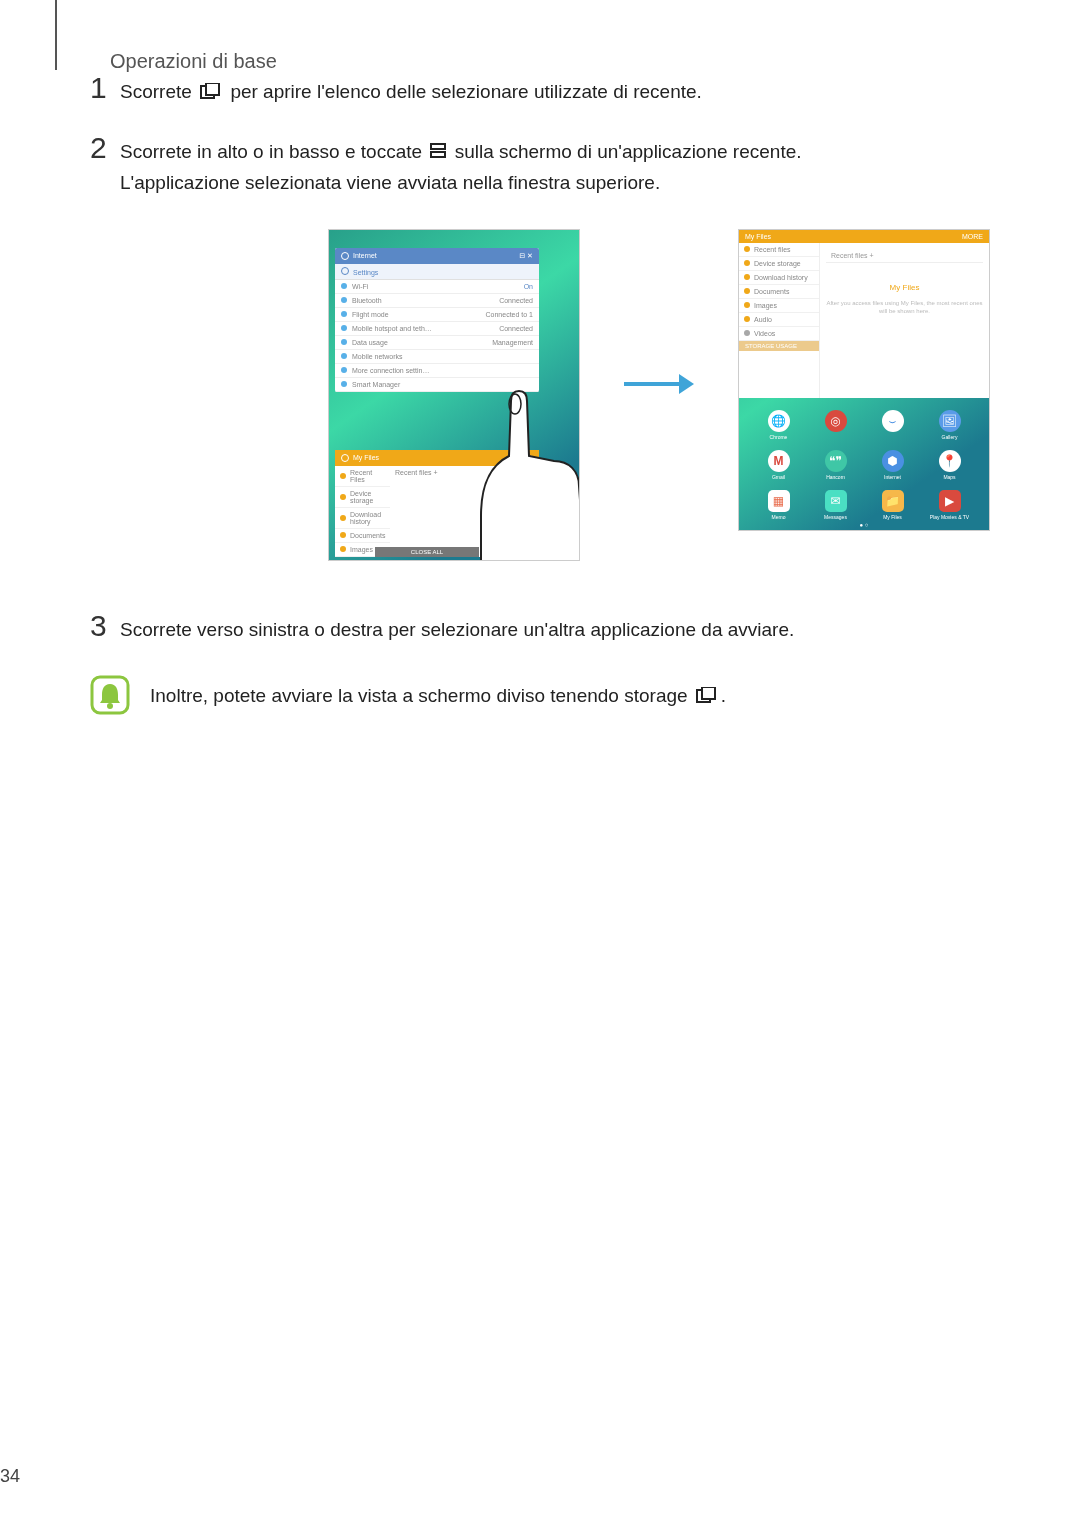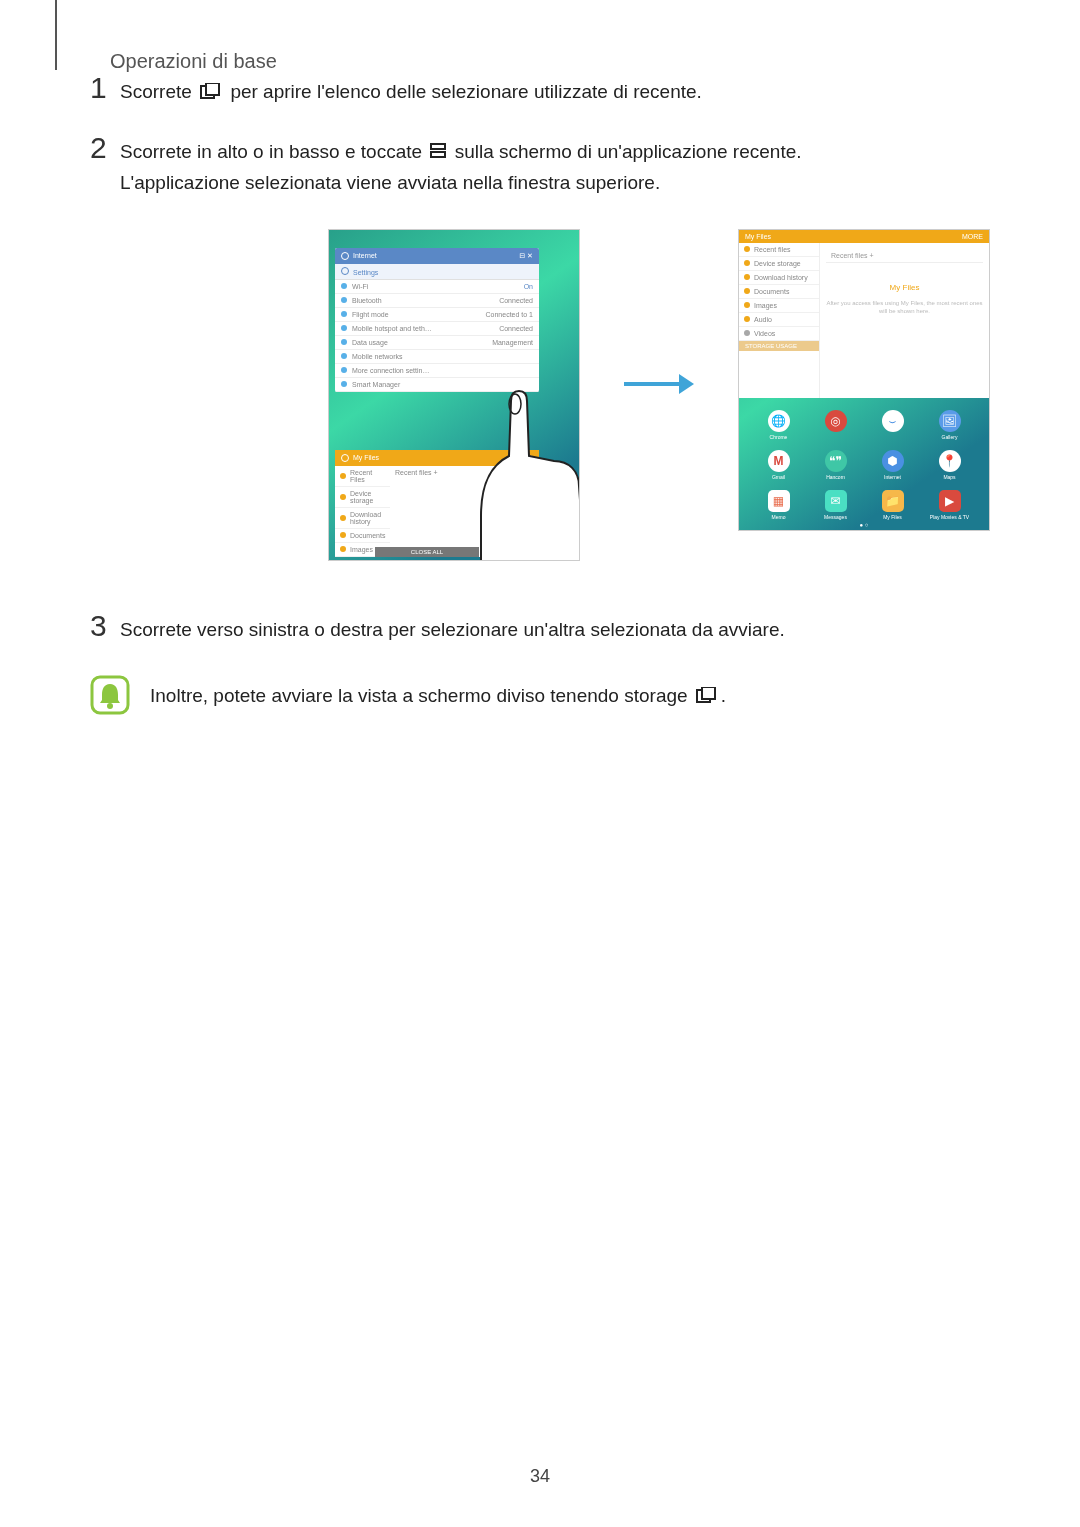--- a/index.html
+++ b/index.html
@@ -268,21 +268,20 @@
     right: 0;
     text-align: center;
     font-size: 6px;
     color: #fff;
   }
   .page-num {
     position: absolute;
     bottom: 40px;
     left: 0;
     right: 0;
-    text-align: center;
     font-size: 18px;
     color: #444;
   }
   .tabs-row {
     border-bottom: 1px solid #eee;
     padding: 3px 5px;
     color: #999;
     display: flex;
     gap: 8px;
   }
@@ -521,21 +520,21 @@
             <div class="app-icon square" style="background:#d94a3e;color:#fff">▶</div>
             <span>Play Movies &amp; TV</span>
           </div>
       </div>
       <div class="dots">● ○</div>
     </div>
   </div>
 
   <div class="step-row">
     <div class="step-num">3</div>
-    <div class="step-body">Scorrete verso sinistra o destra per selezionare un'altra selezionata da avviare.</div>
+    <div class="step-body">Scorrete verso sinistra o destra per selezionare un'altra applicazione da avviare.</div>
   </div>
 
   <div class="note-row">
     <div class="note-bell">
       <svg width="40" height="40" viewBox="0 0 40 40">
         <rect x="2" y="2" width="36" height="36" rx="8" fill="none" stroke="#8cc63f" stroke-width="3"></rect>
         <path d="M20 9 C14 9 12 14 12 20 L12 25 L10 28 L30 28 L28 25 L28 20 C28 14 26 9 20 9 Z" fill="#8cc63f"></path>
         <circle cx="20" cy="31" r="3" fill="#8cc63f"></circle>
       </svg>
     </div>

